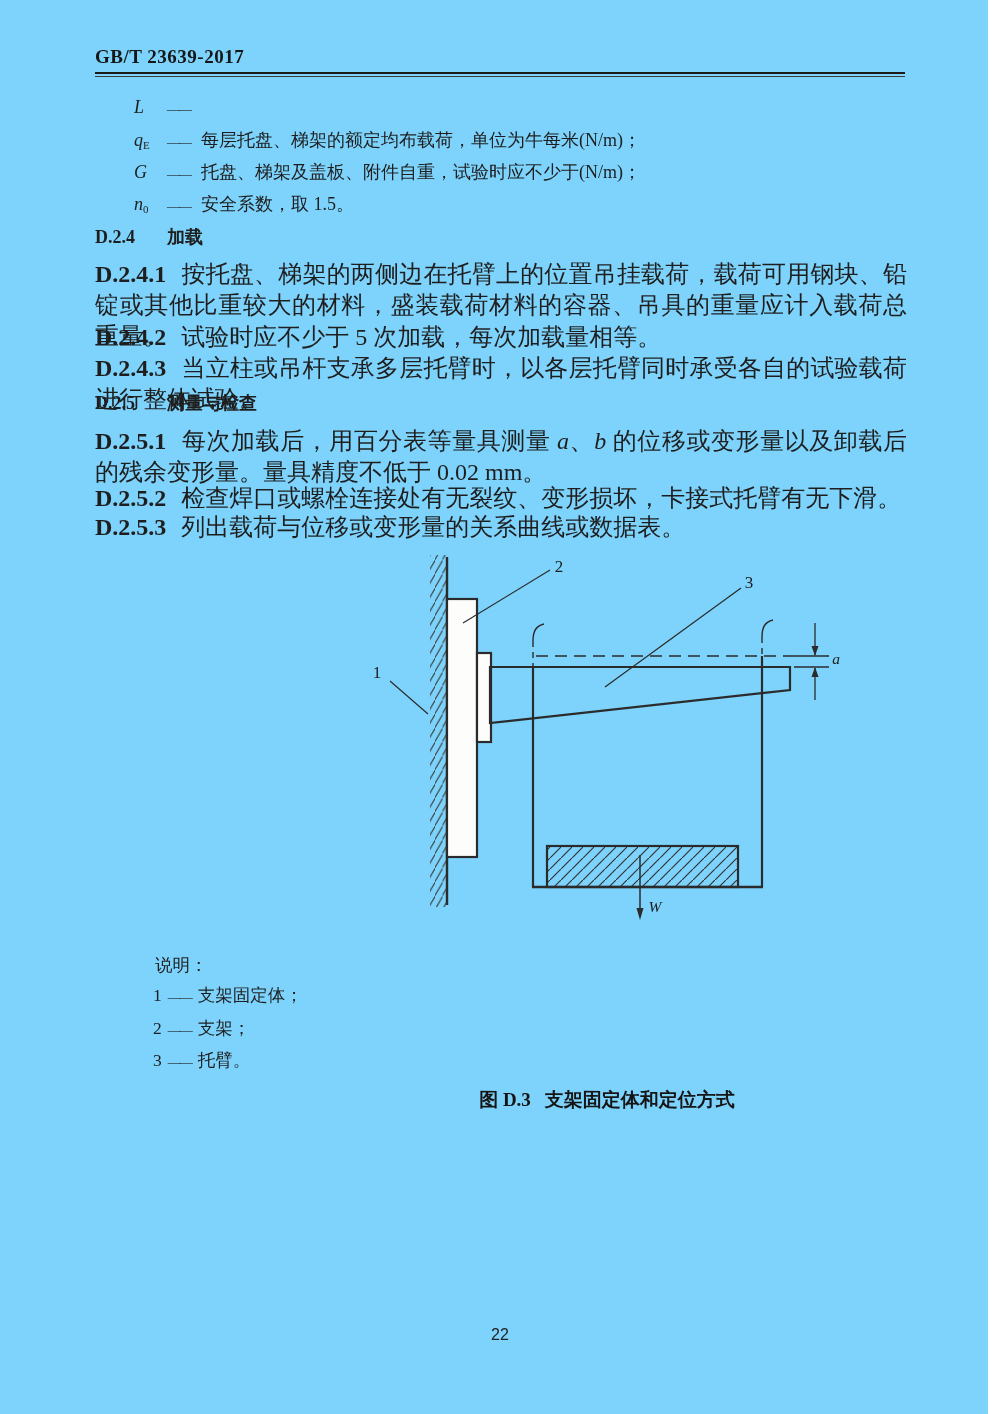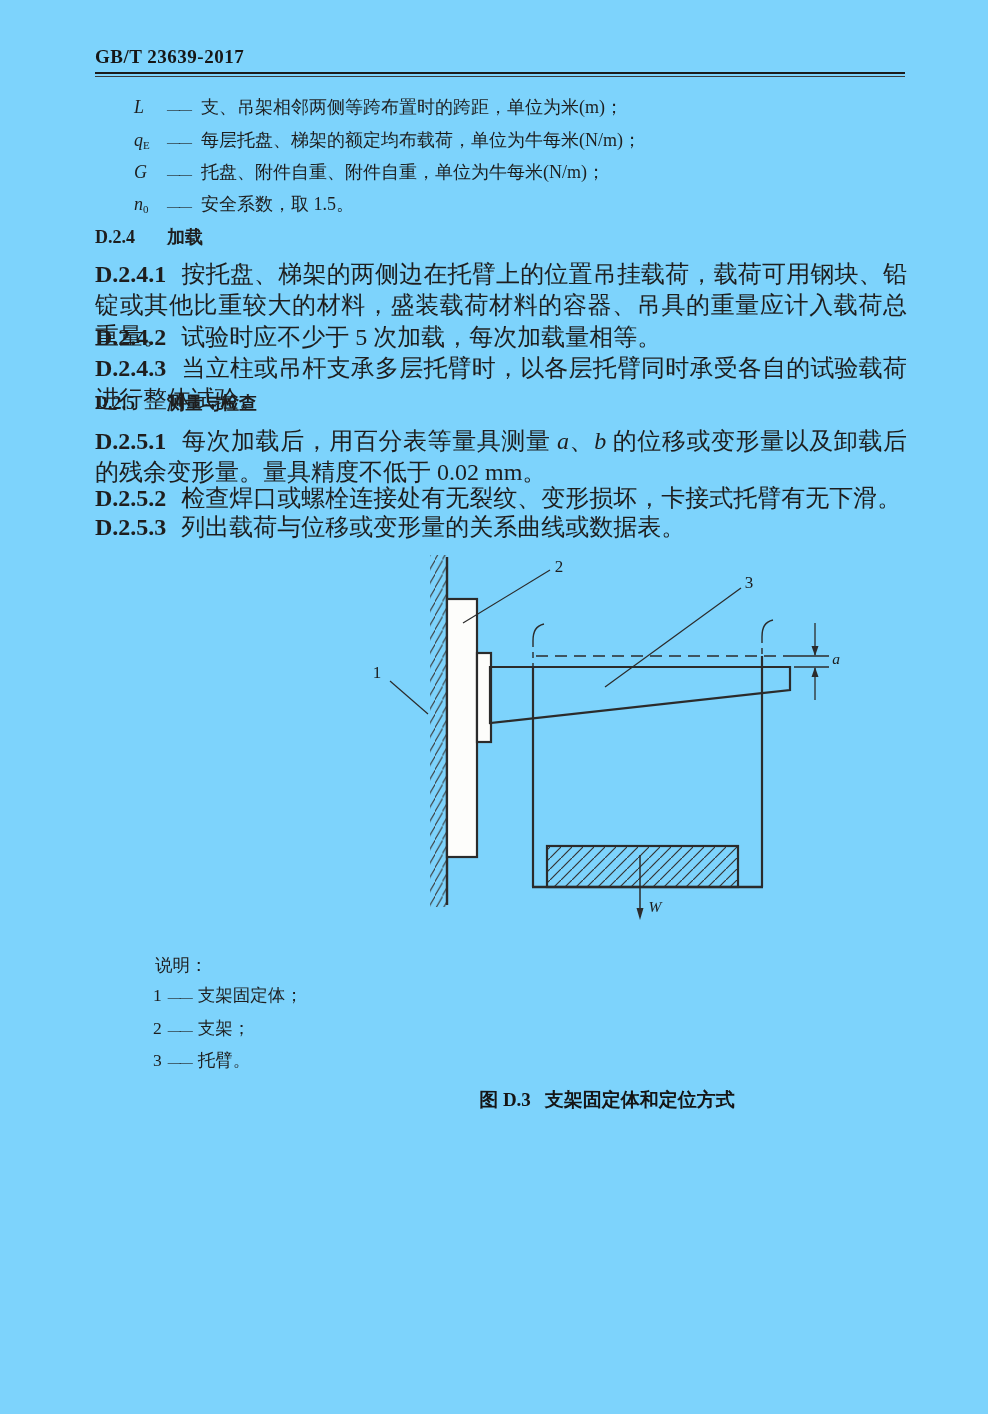--- a/index.html
+++ b/index.html
@@ -50,31 +50,30 @@
 <body>
 
 <div class="page">
 
   <div class="abs std-header">GB/T 23639-2017</div>
   <div class="abs header-rule"></div>
 
   <div class="abs def-row" style="top:96px">
     <span class="def-sym"><i>L</i><span class="def-sub"></span></span>
     <span class="dash">——</span>
-    <span>支、吊架相邻两侧等跨布置时的跨距，单位为米(m)；</span>
   </div>
   <div class="abs def-row" style="top:129px">
     <span class="def-sym"><i>q</i><span class="def-sub">E</span></span>
     <span class="dash">——</span>
     <span>每层托盘、梯架的额定均布载荷，单位为牛每米(N/m)；</span>
   </div>
   <div class="abs def-row" style="top:161px">
     <span class="def-sym"><i>G</i><span class="def-sub"></span></span>
     <span class="dash">——</span>
-    <span>托盘、附件自重、附件自重，单位为牛每米(N/m)；</span>
+    <span>托盘、梯架及盖板、附件自重，试验时应不少于(N/m)；</span>
   </div>
   <div class="abs def-row" style="top:193px">
     <span class="def-sym"><i>n</i><span class="def-sub">0</span></span>
     <span class="dash">——</span>
     <span>安全系数，取 1.5。</span>
   </div>
 
   <div class="abs sec-head" style="top:226px">
     <span class="h-num">D.2.4</span><span class="h-title">加载</span>
   </div>
@@ -166,14 +165,15 @@
   <div class="abs legend-row" style="top:1049px">
     <span>3</span>
       <span class="dash">——</span>
       <span>托臂。</span>
   </div>
 
   <div class="abs fig-caption">
     <span class="cap-num">图 D.3</span><span class="cap-title">支架固定体和定位方式</span>
   </div>
 
+  <div class="abs page-num">22</div>
 
 </div>
 
 </body></html>

